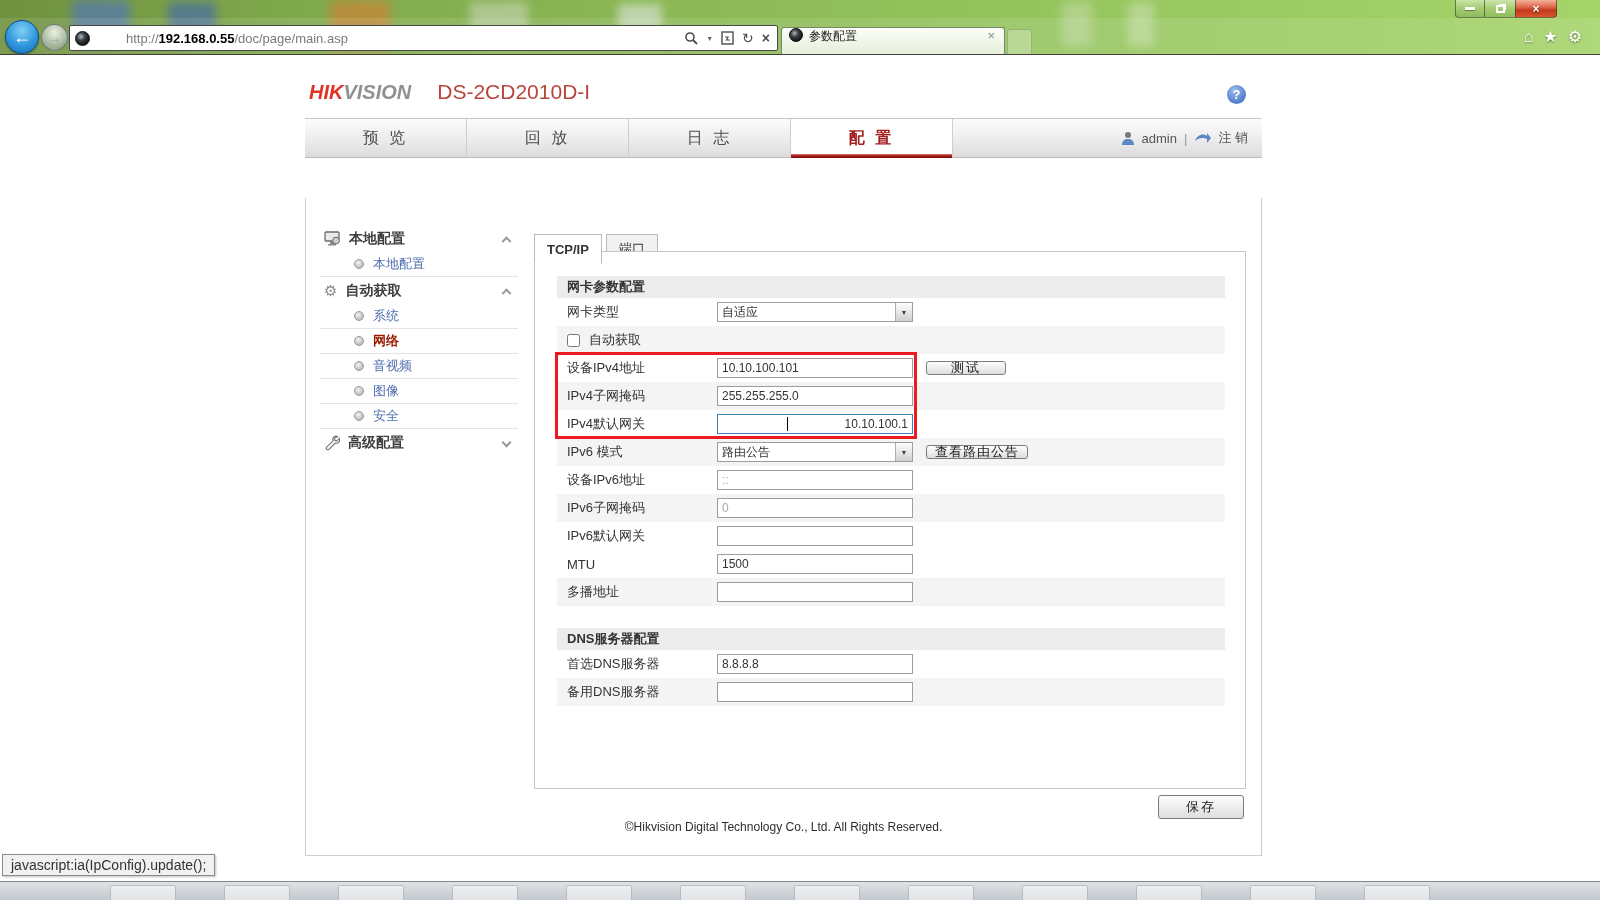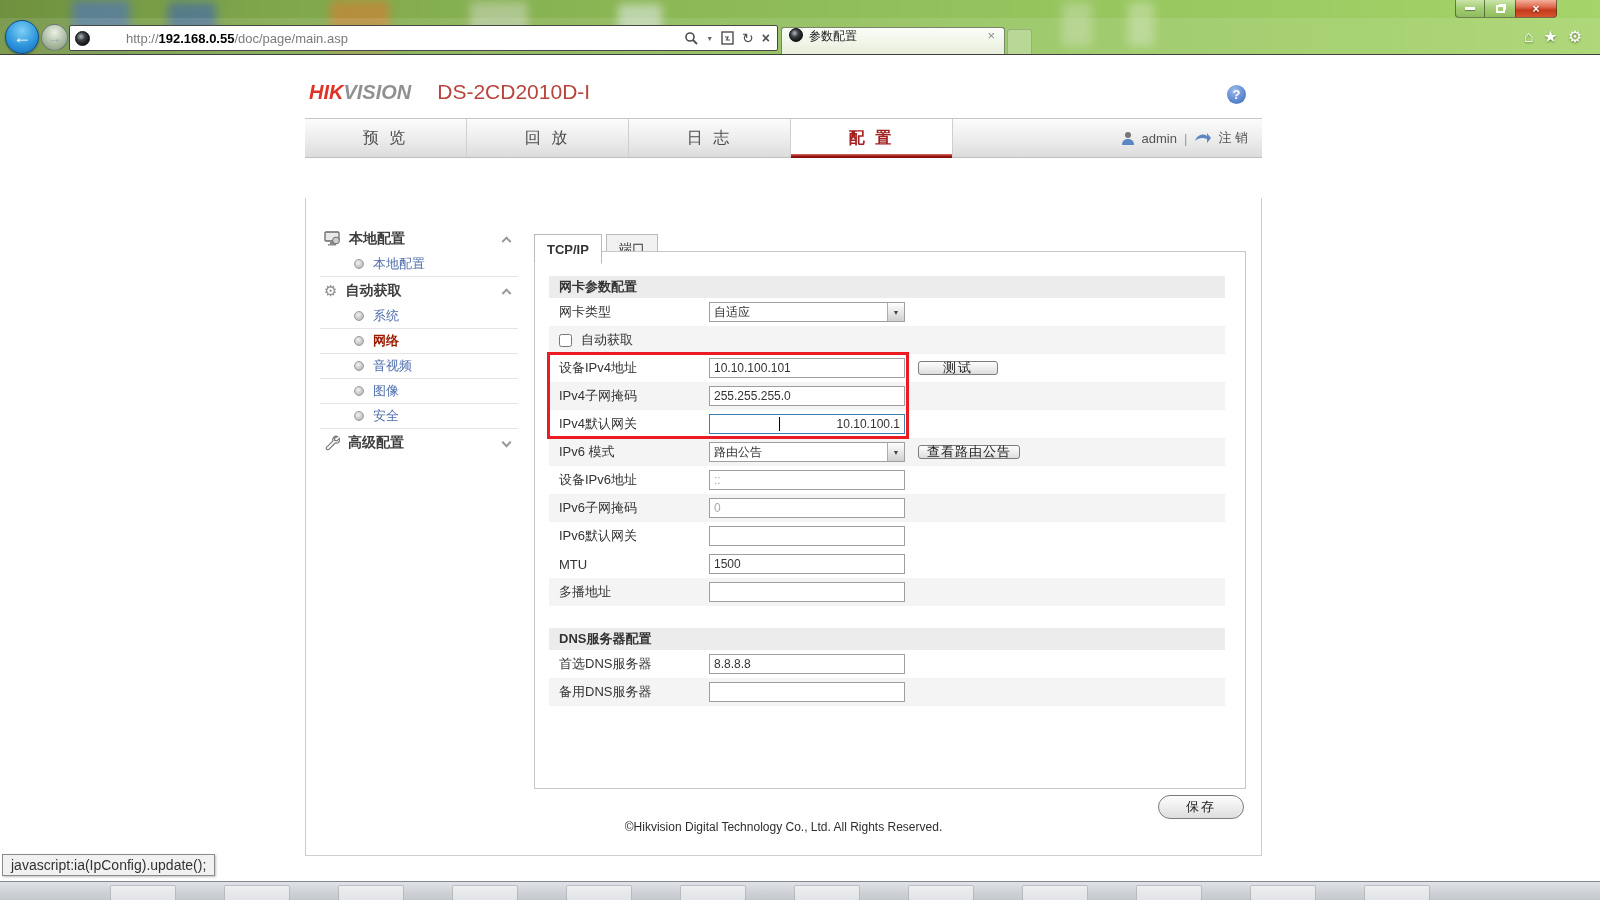--- a/index.html
+++ b/index.html
@@ -88,21 +88,21 @@
   .side-sub a { font-size:13px; color:#4f6fae; text-decoration:none; }
   .side-sub a.active { color:#9b1b00; font-weight:bold; }
   .gearchar { font-size:15px; color:#8a8a8a; line-height:1; }
 
   
   .ctabs { position:absolute; left:228px; top:36px; display:flex; align-items:flex-start; height:27px; }
   .ctab { font-size:13px; padding:5px 12px 6px; border:1px solid #bbb; background:#f1f1f1; color:#333;
     margin-right:4px; position:relative; }
   .ctab.active { background:#fff; font-weight:bold; border-bottom:1px solid #fff; z-index:2; padding-top:7px; }
   .panel { position:absolute; left:228px; top:53px; width:712px; height:538px; border:1px solid #c6c6c6; background:#fff;
-    padding:24px 20px 0 14px; }
+    padding:24px 20px 0 22px; }
   .sect-head { height:22px; background:#ececec; display:flex; align-items:center; padding-left:10px;
     font-size:13px; font-weight:bold; color:#333; }
   .rows { position:relative; }
   .frow { height:28px; display:flex; align-items:center; padding-left:10px; }
   .frow.shade { background:#f4f4f4; }
   .flabel { width:150px; font-size:13px; color:#333; flex:none; }
   .tinput { width:196px; height:20px; border:1px solid #9e9e9e; font-size:12px; color:#333; padding:0 4px;
     font-family:"Liberation Sans","DejaVu Sans",sans-serif; background:#fff; }
   .tinput:disabled, .tinput.dim { color:#a9a9a9; -webkit-text-fill-color:#a9a9a9; }
   .tinput.focused { border:1px solid #3c7fb1; outline:none;text-align:right; }
@@ -113,21 +113,21 @@
   .selbtn { width:17px; height:18px; border-left:1px solid #adadad; background:linear-gradient(#fefefe,#e3e3e3 60%,#cfcfcf);
     display:flex; align-items:center; justify-content:center; font-size:7px; color:#444; }
   .cbx { width:13px; height:13px; border:1px solid #8a8a8a; background:#fff; margin-right:9px; flex:none; }
   .pushbtn { height:14px; border:1px solid #7c7c7c; border-radius:3px; background:linear-gradient(#fdfdfd,#eee 50%,#ddd);
     font-size:13px; color:#222; display:flex; align-items:center; justify-content:center; margin-left:13px;
     letter-spacing:2px; }
   .btn-test { width:80px; }
   .btn-ra { width:102px; letter-spacing:1px; }
   .redbox { position:absolute; left:-2px; top:54px; width:362px; height:87px; border:3px solid #ec1b23; pointer-events:none; }
   .dnsgap { height:22px; }
-  .savebtn { position:absolute; left:852px; top:597px; width:86px; height:24px; border:1px solid #7c7c7c; border-radius:12px;
+  .savebtn { position:absolute; left:852px; top:597px; width:86px; height:24px; border:1px solid #7c7c7c; border-radius:3px;
     background:linear-gradient(#fdfdfd,#eee 50%,#ddd); font-size:13px; color:#222; letter-spacing:2px;
     display:flex; align-items:center; justify-content:center; }
 
   .copyright { position:absolute; left:305px; top:820px; width:957px; text-align:center; font-size:12px; color:#2e2e2e; }
 
   
   .statustip { position:absolute; left:2px; top:854px; height:22px; background:#f1f1f1; border:1px solid #8b8b8b;
     box-shadow:1px 1px 2px rgba(0,0,0,.25); display:flex; align-items:center; padding:0 8px; font-size:14px; color:#333; }
   .taskbar { position:absolute; left:0; top:881px; width:1600px; height:19px;
     background:linear-gradient(#dfe2e6,#c3c8cd); border-top:1px solid #83888d; display:flex; gap:48px;

